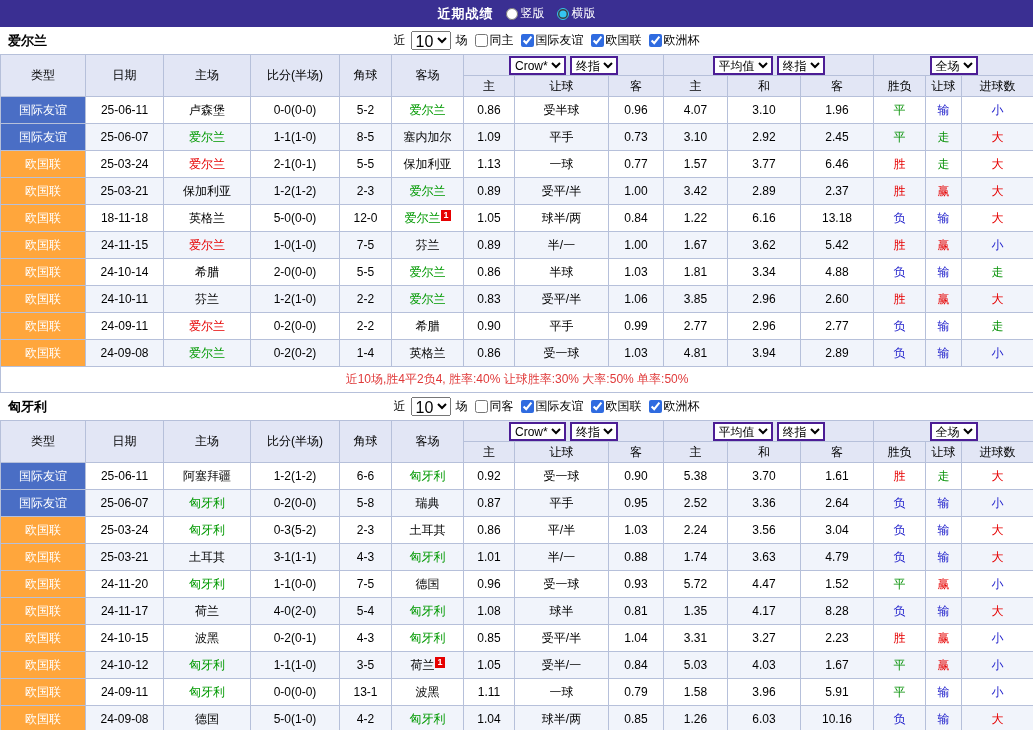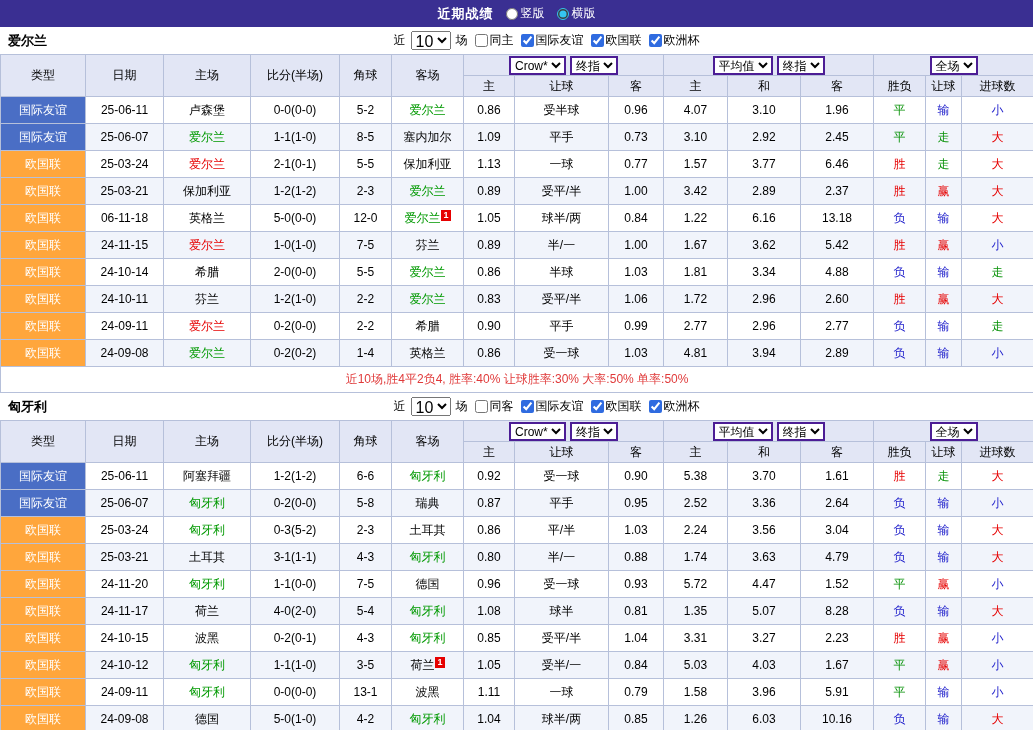--- a/index.html
+++ b/index.html
@@ -172,21 +172,21 @@
             <td>1.00</td>
             <td>3.42</td>
             <td>2.89</td>
             <td>2.37</td>
             <td style="color: rgb(230, 0, 0);">胜</td>
             <td style="color: rgb(230, 0, 0);">赢</td>
             <td style="color: rgb(230, 0, 0);">大</td>
           </tr>
           <tr>
             <td class="league" style="background: rgb(255, 166, 60);">欧国联</td>
-            <td>06-11-18</td>
+            <td>18-11-18</td>
             <td><span style="color: rgb(0, 0, 0);">英格兰</span></td>
             <td class="score">5-0(0-0)</td>
             <td>12-0</td>
             <td><span style="color: rgb(0, 153, 0);">爱尔兰</span><sup class="red-card">1</sup></td>
             <td>1.05</td>
             <td>球半/两</td>
             <td>0.84</td>
             <td>1.22</td>
             <td>6.16</td>
             <td>13.18</td>
@@ -231,21 +231,21 @@
           <tr class="alt">
             <td class="league" style="background: rgb(255, 166, 60);">欧国联</td>
             <td>24-10-11</td>
             <td><span style="color: rgb(0, 0, 0);">芬兰</span></td>
             <td class="score">1-2(1-0)</td>
             <td>2-2</td>
             <td><span style="color: rgb(0, 153, 0);">爱尔兰</span></td>
             <td>0.83</td>
             <td>受平/半</td>
             <td>1.06</td>
-            <td>1.72</td>
+            <td>3.85</td>
             <td>2.96</td>
             <td>2.60</td>
             <td style="color: rgb(230, 0, 0);">胜</td>
             <td style="color: rgb(230, 0, 0);">赢</td>
             <td style="color: rgb(230, 0, 0);">大</td>
           </tr>
           <tr>
             <td class="league" style="background: rgb(255, 166, 60);">欧国联</td>
             <td>24-09-11</td>
             <td><span style="color: rgb(230, 0, 0);">爱尔兰</span></td>
@@ -404,21 +404,21 @@
             <td style="color: rgb(34, 34, 204);">输</td>
             <td style="color: rgb(230, 0, 0);">大</td>
           </tr>
           <tr class="alt">
             <td class="league" style="background: rgb(255, 166, 60);">欧国联</td>
             <td>25-03-21</td>
             <td><span style="color: rgb(0, 0, 0);">土耳其</span></td>
             <td class="score">3-1(1-1)</td>
             <td>4-3</td>
             <td><span style="color: rgb(0, 153, 0);">匈牙利</span></td>
-            <td>0.80</td>
+            <td>1.01</td>
             <td>半/一</td>
             <td>0.88</td>
             <td>1.74</td>
             <td>3.63</td>
             <td>4.79</td>
             <td style="color: rgb(34, 34, 204);">负</td>
             <td style="color: rgb(34, 34, 204);">输</td>
             <td style="color: rgb(230, 0, 0);">大</td>
           </tr>
           <tr>
@@ -442,21 +442,21 @@
             <td class="league" style="background: rgb(255, 166, 60);">欧国联</td>
             <td>24-11-17</td>
             <td><span style="color: rgb(0, 0, 0);">荷兰</span></td>
             <td class="score">4-0(2-0)</td>
             <td>5-4</td>
             <td><span style="color: rgb(0, 153, 0);">匈牙利</span></td>
             <td>1.08</td>
             <td>球半</td>
             <td>0.81</td>
             <td>1.35</td>
-            <td>5.07</td>
+            <td>4.17</td>
             <td>8.28</td>
             <td style="color: rgb(34, 34, 204);">负</td>
             <td style="color: rgb(34, 34, 204);">输</td>
             <td style="color: rgb(230, 0, 0);">大</td>
           </tr>
           <tr>
             <td class="league" style="background: rgb(255, 166, 60);">欧国联</td>
             <td>24-10-15</td>
             <td><span style="color: rgb(0, 0, 0);">波黑</span></td>
             <td class="score">0-2(0-1)</td>

